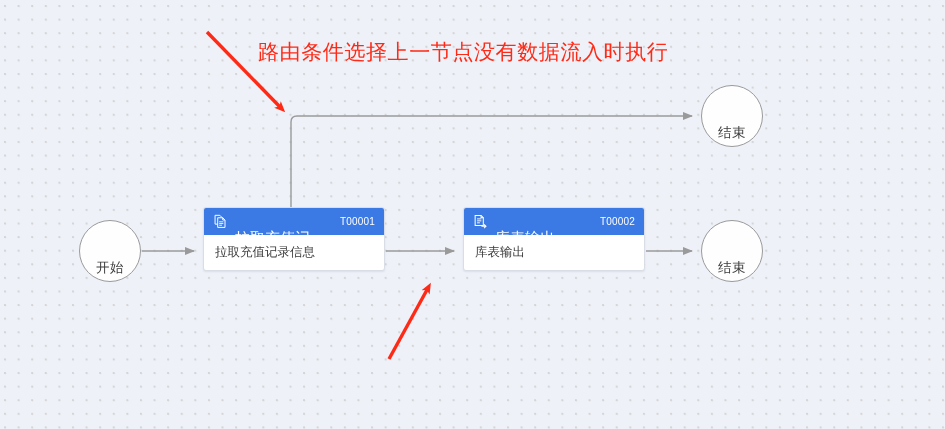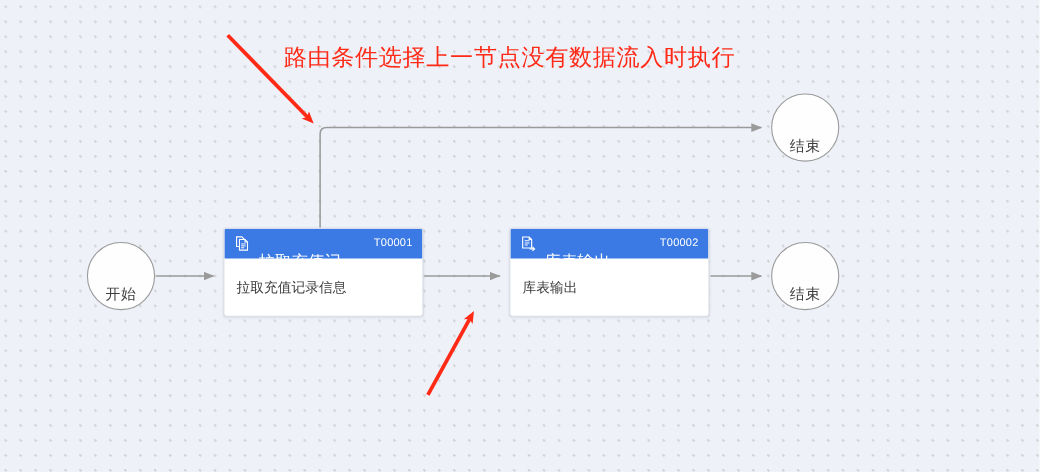--- a/index.html
+++ b/index.html
@@ -89,21 +89,21 @@
     margin-top: 33px;
   }
   .node-code {
     font-size: 10px;
     margin-left: 14px;
     flex: 0 0 auto;
     font-family: "Liberation Sans", "DejaVu Sans", sans-serif;
     letter-spacing: 0.2px;
   }
   .node-body {
-    height: 52px;
+    height: 35px;
     display: flex;
     align-items: center;
     padding: 0 11px;
     box-sizing: border-box;
     font-size: 12.5px;
     color: #3a3a3a;
   }
   #node-fetch { left: 203px; top: 207px; }
   #node-output { left: 463px; top: 207px; }
 

